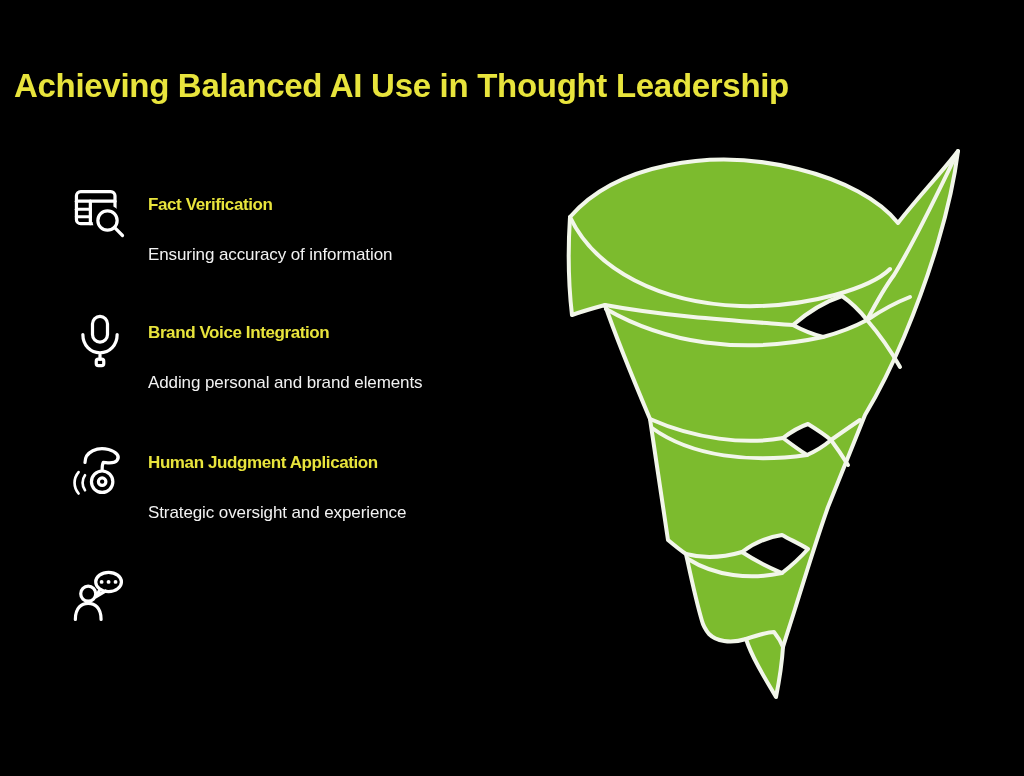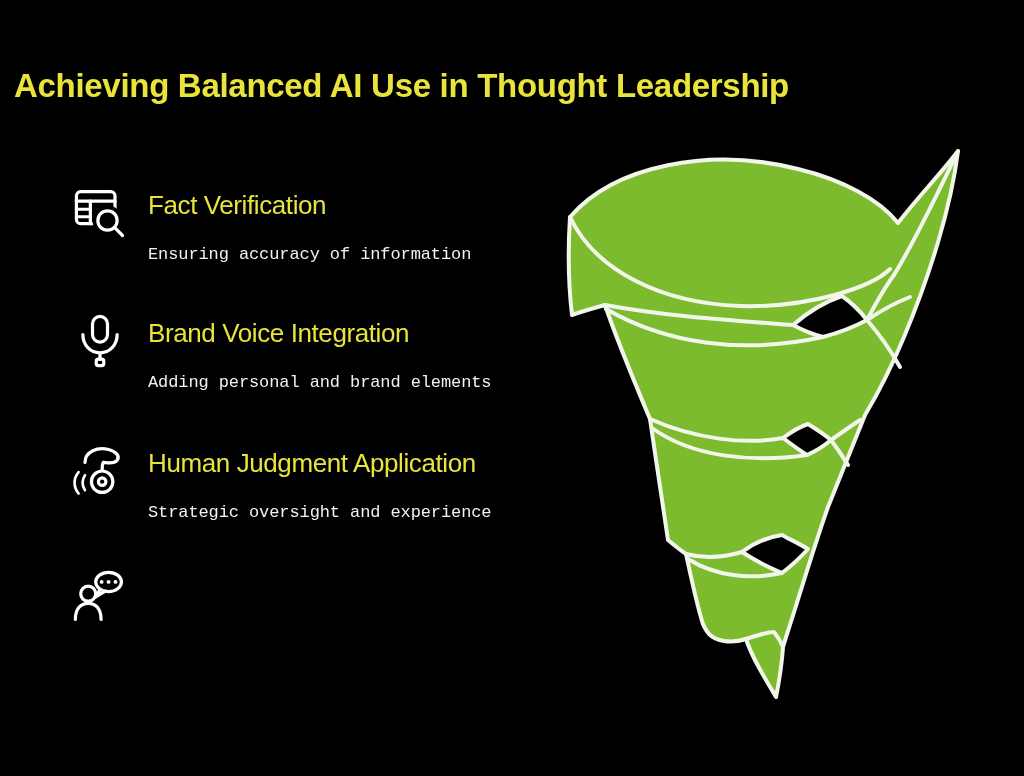--- a/index.html
+++ b/index.html
@@ -24,31 +24,30 @@
     font-size:33px;font-weight:700;line-height:40px;
     color:var(--accent);
     letter-spacing:-0.3px;
   }
   .item{position:absolute;left:70px;width:470px;}
   .item .icon{
     position:absolute;left:0;top:0;width:60px;height:60px;
   }
   .item .txt{margin-left:78px;}
   .item .heading{
-    font-size:26px;font-weight:400;line-height:32px;
+    font-size:17px;font-weight:700;line-height:32px;
     color:var(--accent);
     letter-spacing:-0.4px;
     margin-top:6px;
   }
   .item .desc{
     font-size:17px;font-weight:400;line-height:22px;
     color:var(--text);
     margin-top:23px;
     letter-spacing:-0.1px;
-    font-family:Liberation Mono, monospace;
   }
   .funnel{position:absolute;left:560px;top:145px;width:420px;height:560px;}
   
   .f-body{fill:var(--green);stroke:var(--outline);stroke-width:4;stroke-linejoin:round;}
   .f-line{fill:none;stroke:var(--outline);stroke-width:4;stroke-linecap:round;stroke-linejoin:round;}
   .f-gap{fill:var(--bg);stroke:var(--outline);stroke-width:4;stroke-linejoin:round;}
   
   .ic{stroke:#ffffff;stroke-width:3;fill:none;stroke-linecap:round;stroke-linejoin:round;}
   .ic-halo{stroke:#000000;stroke-width:10;fill:#000000;}
   .ic-fill{fill:#ffffff;stroke:none;}

